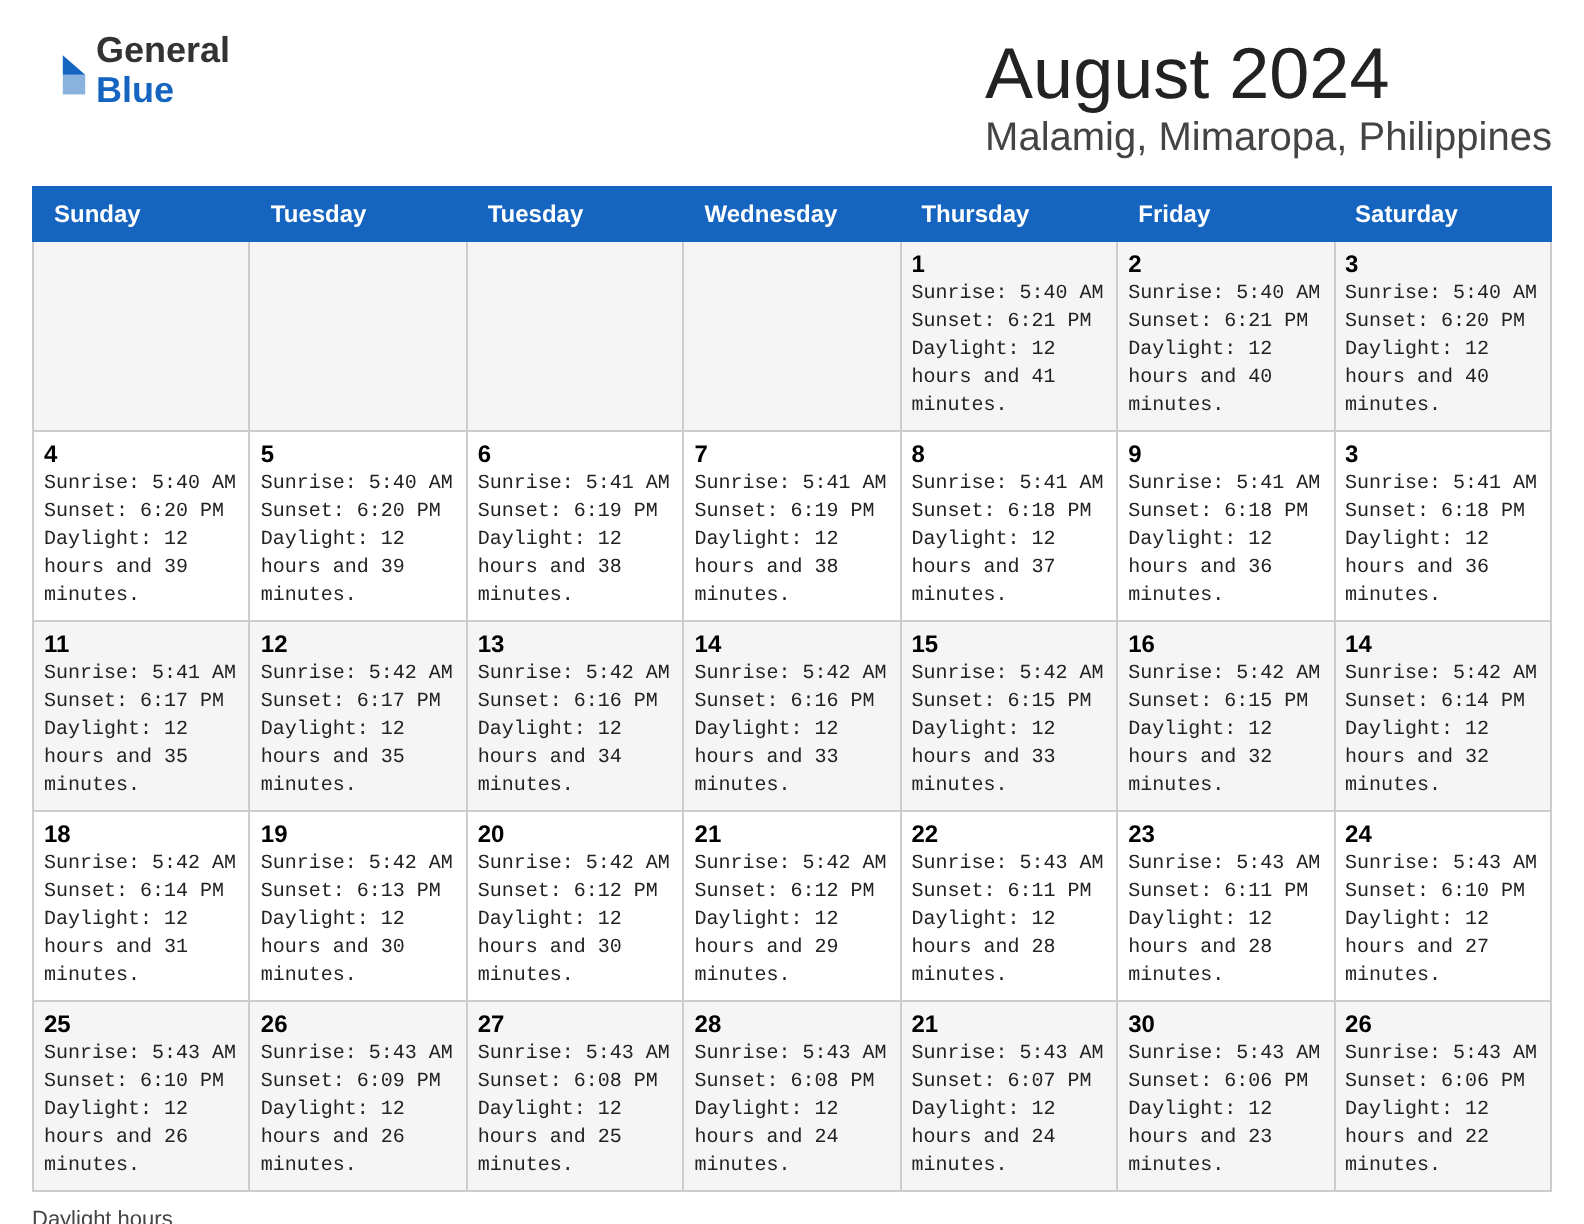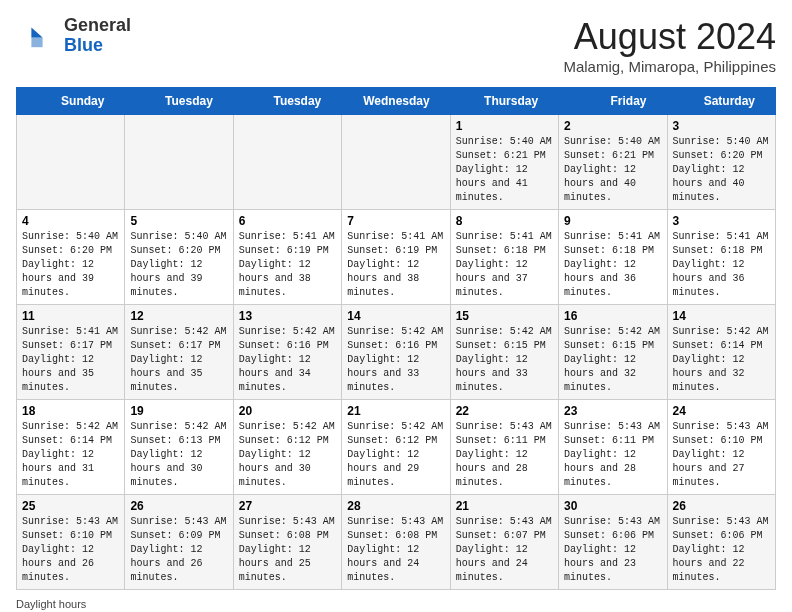--- a/index.html
+++ b/index.html
@@ -12,56 +12,55 @@
     }
     .header {
       display: flex;
       justify-content: space-between;
       align-items: flex-start;
       margin-bottom: 12px;
     }
     .logo {
       display: flex;
       align-items: center;
-      gap: 20px;
+      gap: 4px;
     }
     .logo-text {
       font-size: 18px;
       font-weight: bold;
       line-height: 1.1;
     }
     .logo-text span.general { color: #333; }
     .logo-text span.blue { color: #1565c0; margin-top: 24px; }
     .logo-icon {
       width: 28px;
       height: 28px;
     }
     .title-block {
-      text-align: right;
     }
     .title-block h1 {
       font-size: 36px;
       font-weight: normal;
       color: #222;
     }
     .title-block h2 {
-      font-size: 15px;
+      font-size: 20px;
       font-weight: normal;
       color: #444;
     }
     table {
       width: 100%;
       border-collapse: collapse;
       font-size: 11px;
     }
     thead tr th {
       background: #1565c0;
       color: #fff;
-      text-align: right;
-      padding: 6px 20px;
+      text-align: left;
+      padding: 6px 10px;
       font-size: 12px;
       font-weight: bold;
       border: 1px solid #1565c0;
     }
     tbody tr td {
       border: 1px solid #ccc;
       vertical-align: top;
       padding: 4px 5px;
       height: 75px;
       width: calc(100% / 7);

